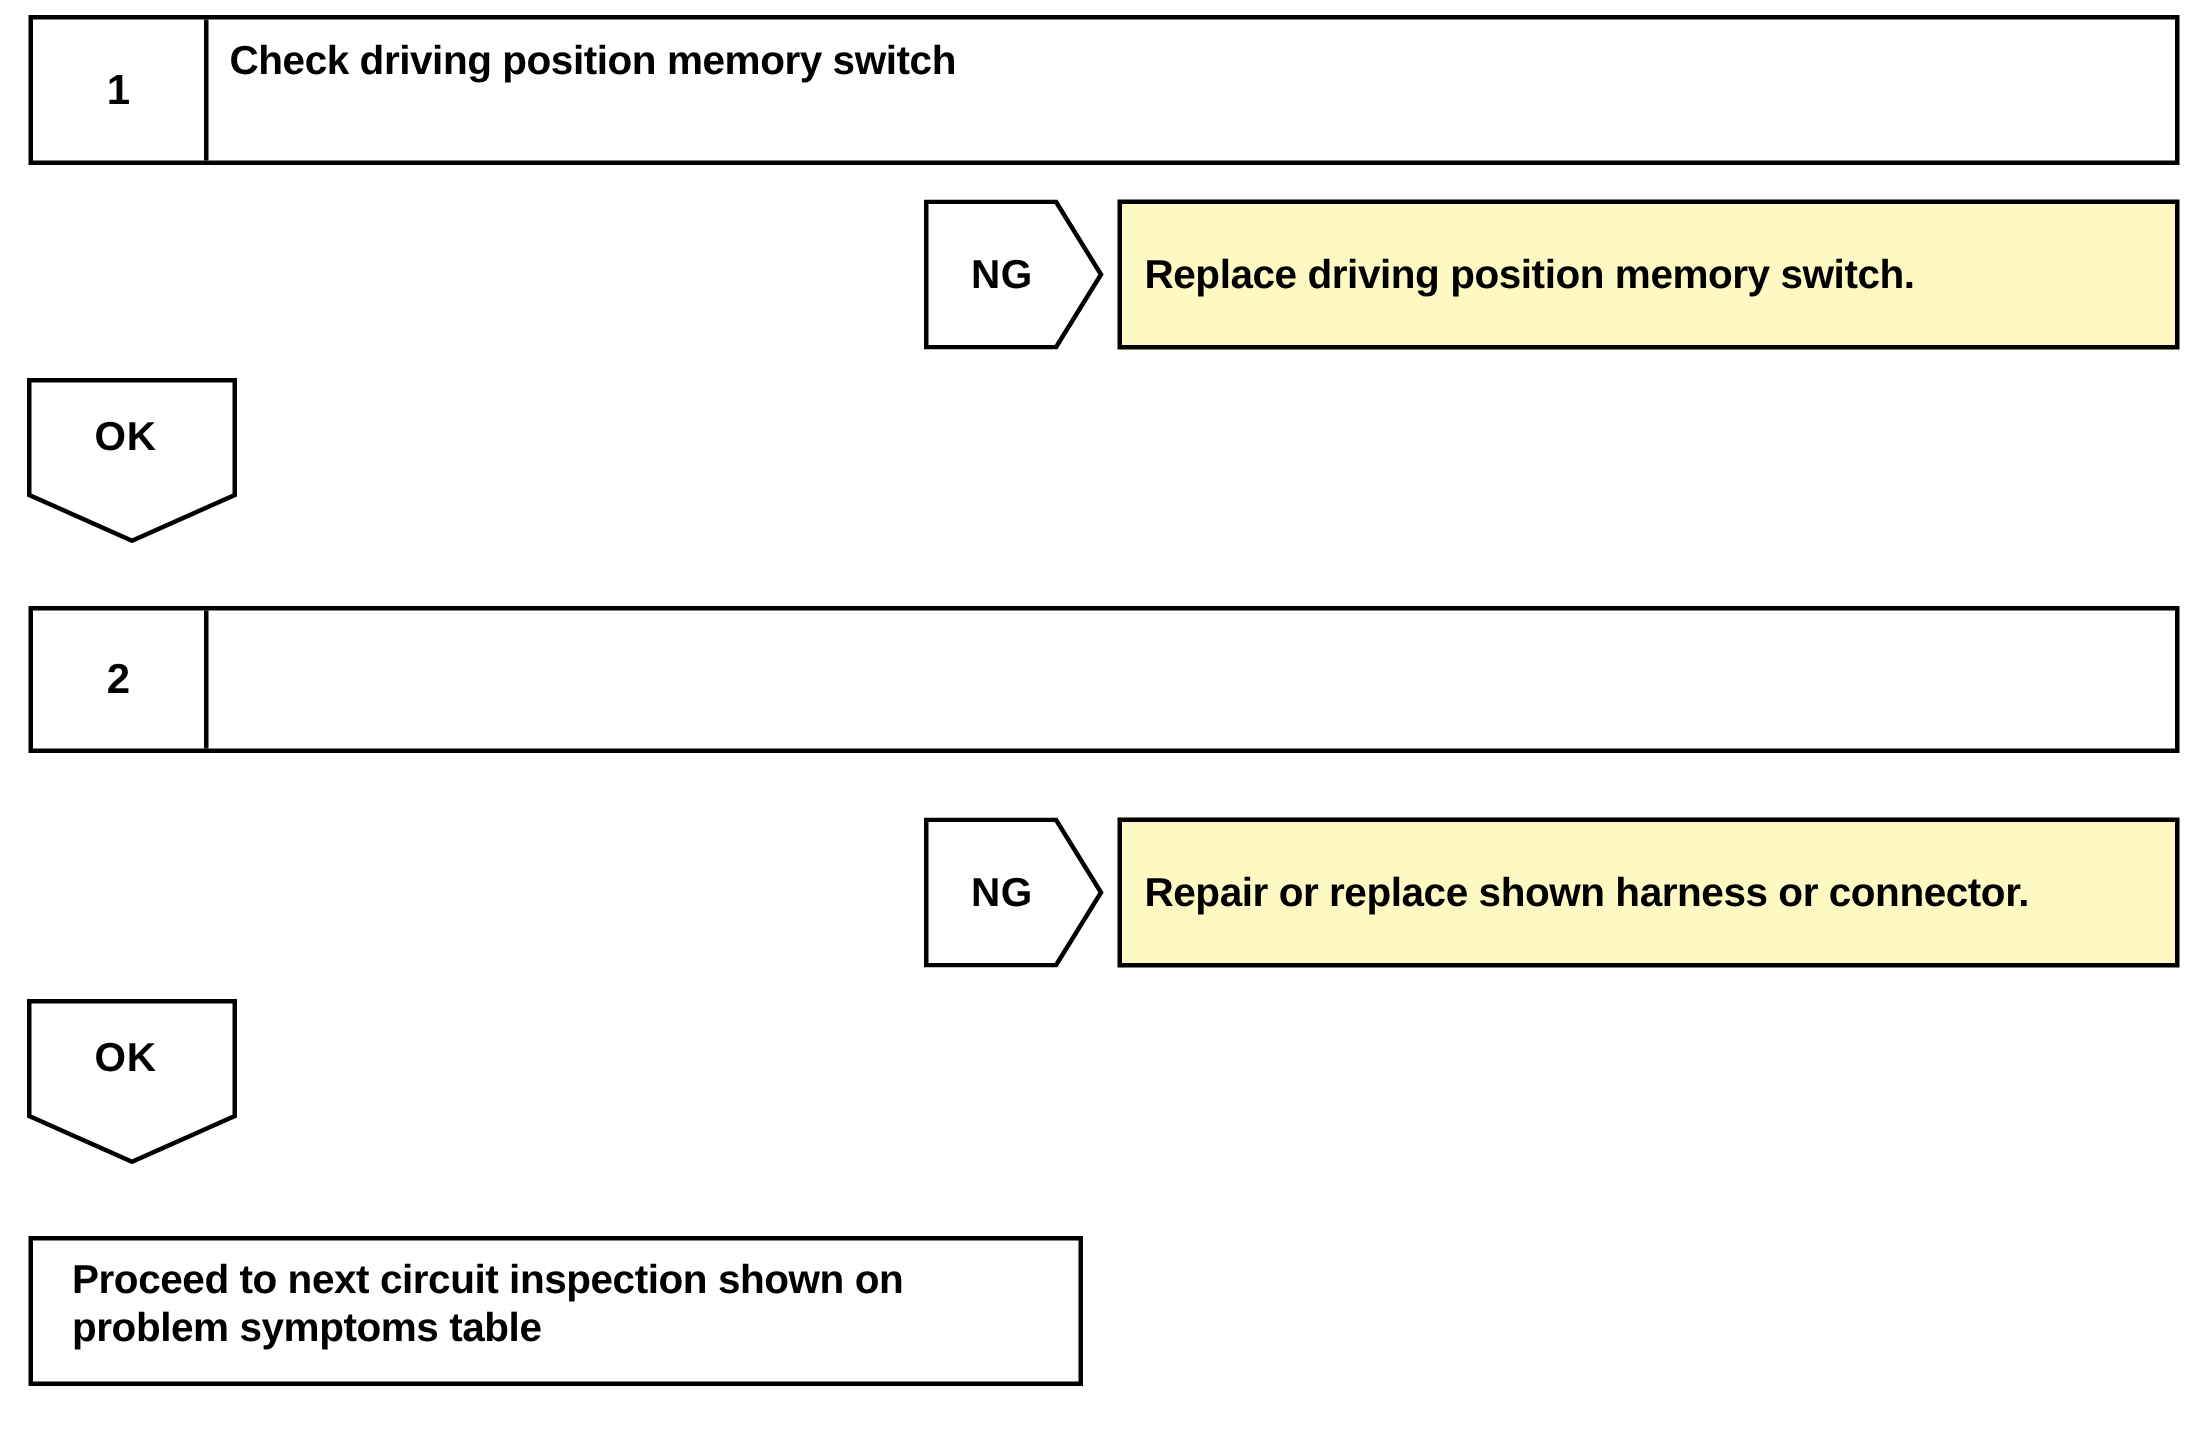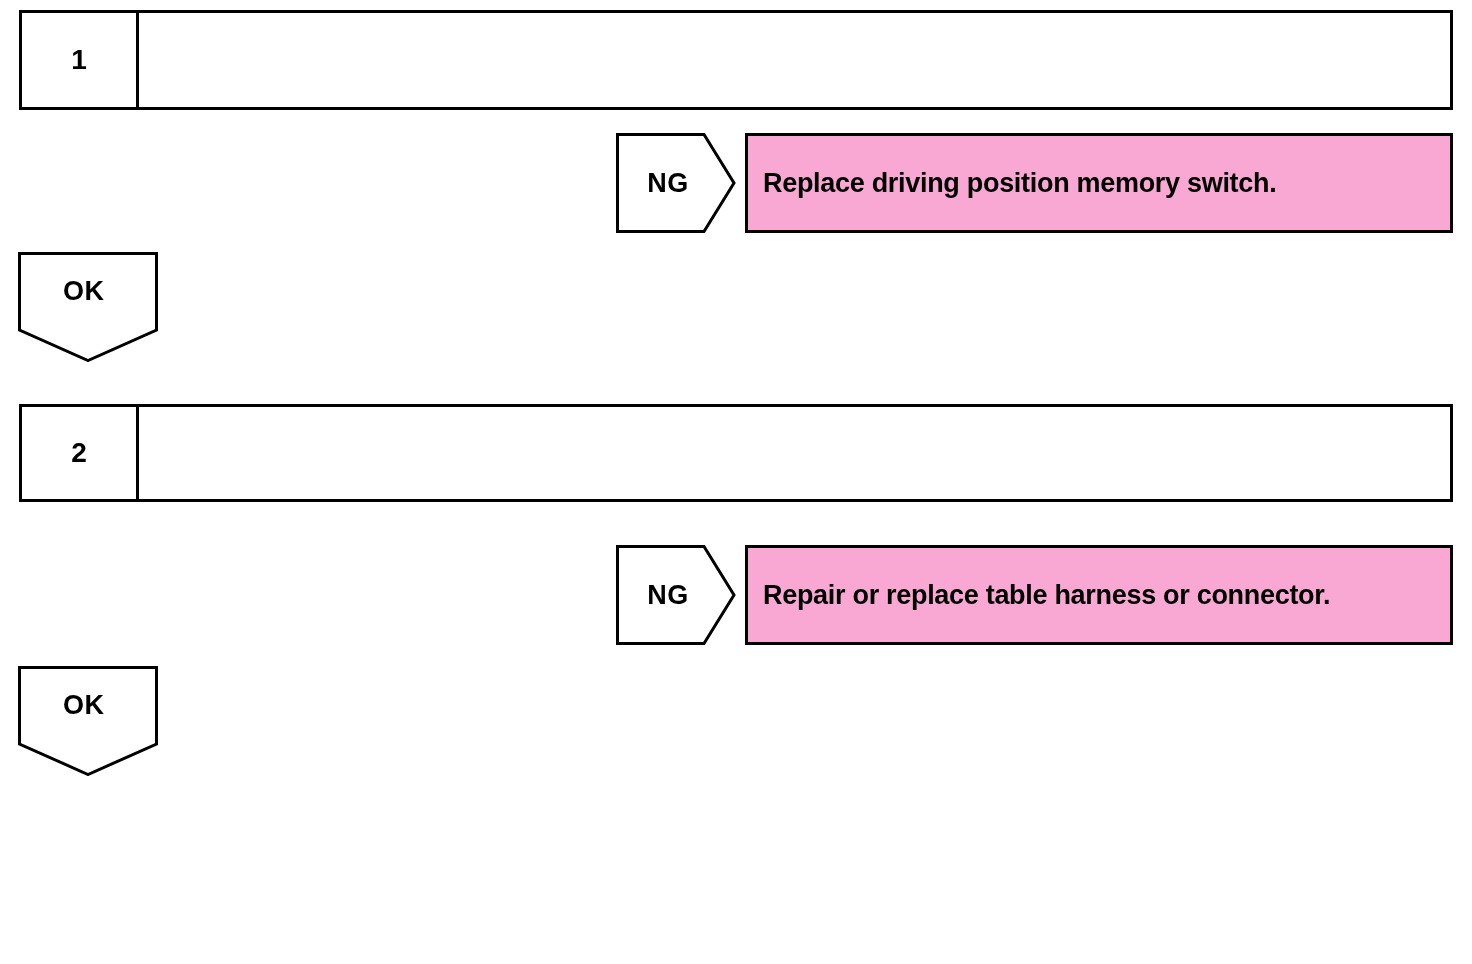--- a/index.html
+++ b/index.html
@@ -95,21 +95,21 @@
   }
 
   .ng-text-box {
     position: absolute;
     left: 129px;
     top: 0;
     right: 0;
     height: 100px;
     box-sizing: border-box;
     border: 3px solid #000;
-    background: #f9a8d4;
+    background: #fef9c3;
     display: flex;
     align-items: center;
     padding-left: 15px;
   }
   .ng-text {
     font-weight: bold;
     font-size: 27px;
     letter-spacing: -0.3px;
   }
 
@@ -160,20 +160,23 @@
   }
 </style>
 </head>
 <body>
 
 <div id="diagram">
 
   <div class="step-box" id="step-1">
     <div class="step-number-cell">
       <span>1</span>
+    </div>
+    <div class="step-text-cell">
+      <span class="step-text">Check driving position memory switch</span>
     </div>
   </div>
 
   <div class="ng-row" id="ng-row-1">
     <div class="ng-tag">
       <svg width="120" height="100" viewBox="0 0 120 100" xmlns="http://www.w3.org/2000/svg">
         <polygon points="1.5,1.5 88,1.5 118,50 88,98.5 1.5,98.5" fill="#ffffff" stroke="#000000" stroke-width="3" stroke-linejoin="miter"></polygon>
       </svg>
       <div class="ng-label">NG</div>
     </div>
@@ -196,25 +199,29 @@
   </div>
 
   <div class="ng-row" id="ng-row-2">
     <div class="ng-tag">
       <svg width="120" height="100" viewBox="0 0 120 100" xmlns="http://www.w3.org/2000/svg">
         <polygon points="1.5,1.5 88,1.5 118,50 88,98.5 1.5,98.5" fill="#ffffff" stroke="#000000" stroke-width="3" stroke-linejoin="miter"></polygon>
       </svg>
       <div class="ng-label">NG</div>
     </div>
     <div class="ng-text-box">
-      <span class="ng-text">Repair or replace table harness or connector.</span>
+      <span class="ng-text">Repair or replace shown harness or connector.</span>
     </div>
   </div>
 
   <div class="ok-tag" id="ok-2">
     <svg width="140" height="110" viewBox="0 0 140 110" xmlns="http://www.w3.org/2000/svg">
       <polygon points="1.5,1.5 138.5,1.5 138.5,78 70,108.5 1.5,78" fill="#ffffff" stroke="#000000" stroke-width="3" stroke-linejoin="miter"></polygon>
     </svg>
     <div class="ok-label">OK</div>
   </div>
 
+  <div id="final-box">
+    <span class="final-text">Proceed to next circuit inspection shown on
+problem symptoms table</span>
+  </div>
 
 </div>
 
 </body></html>

